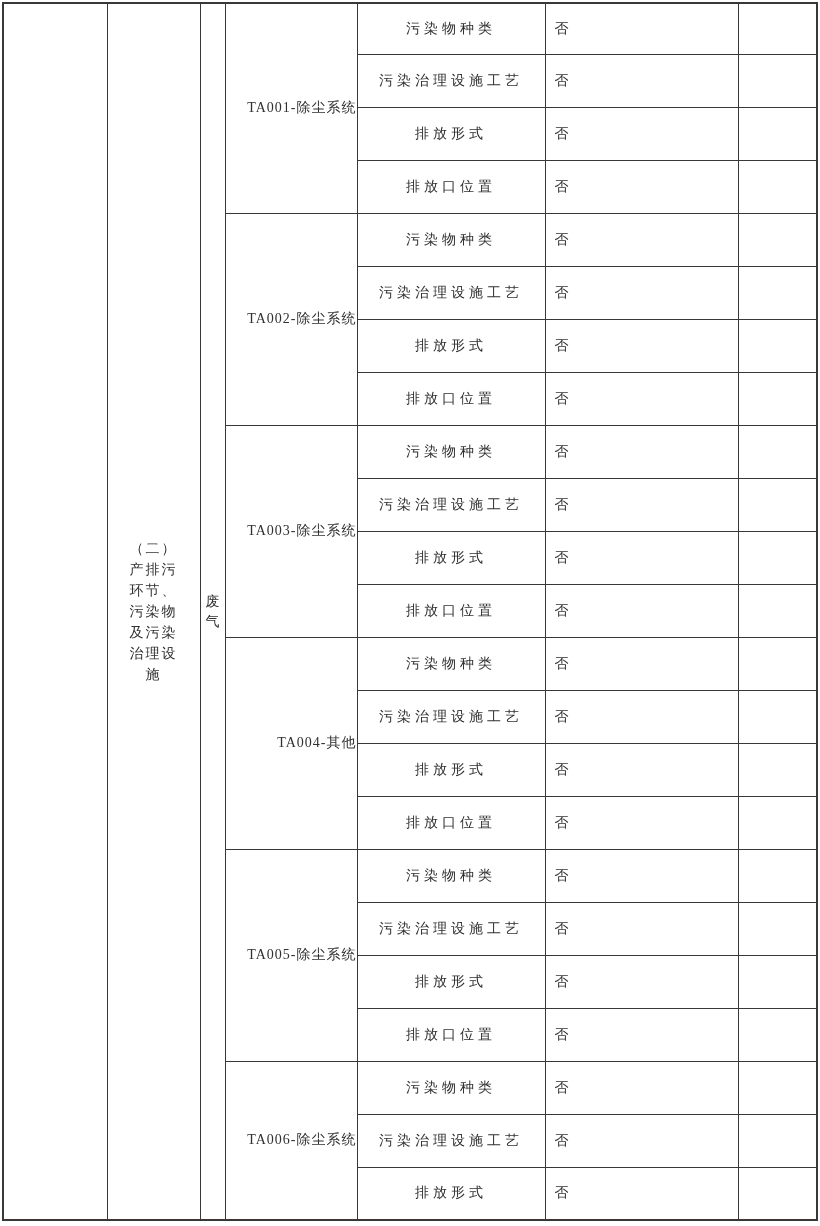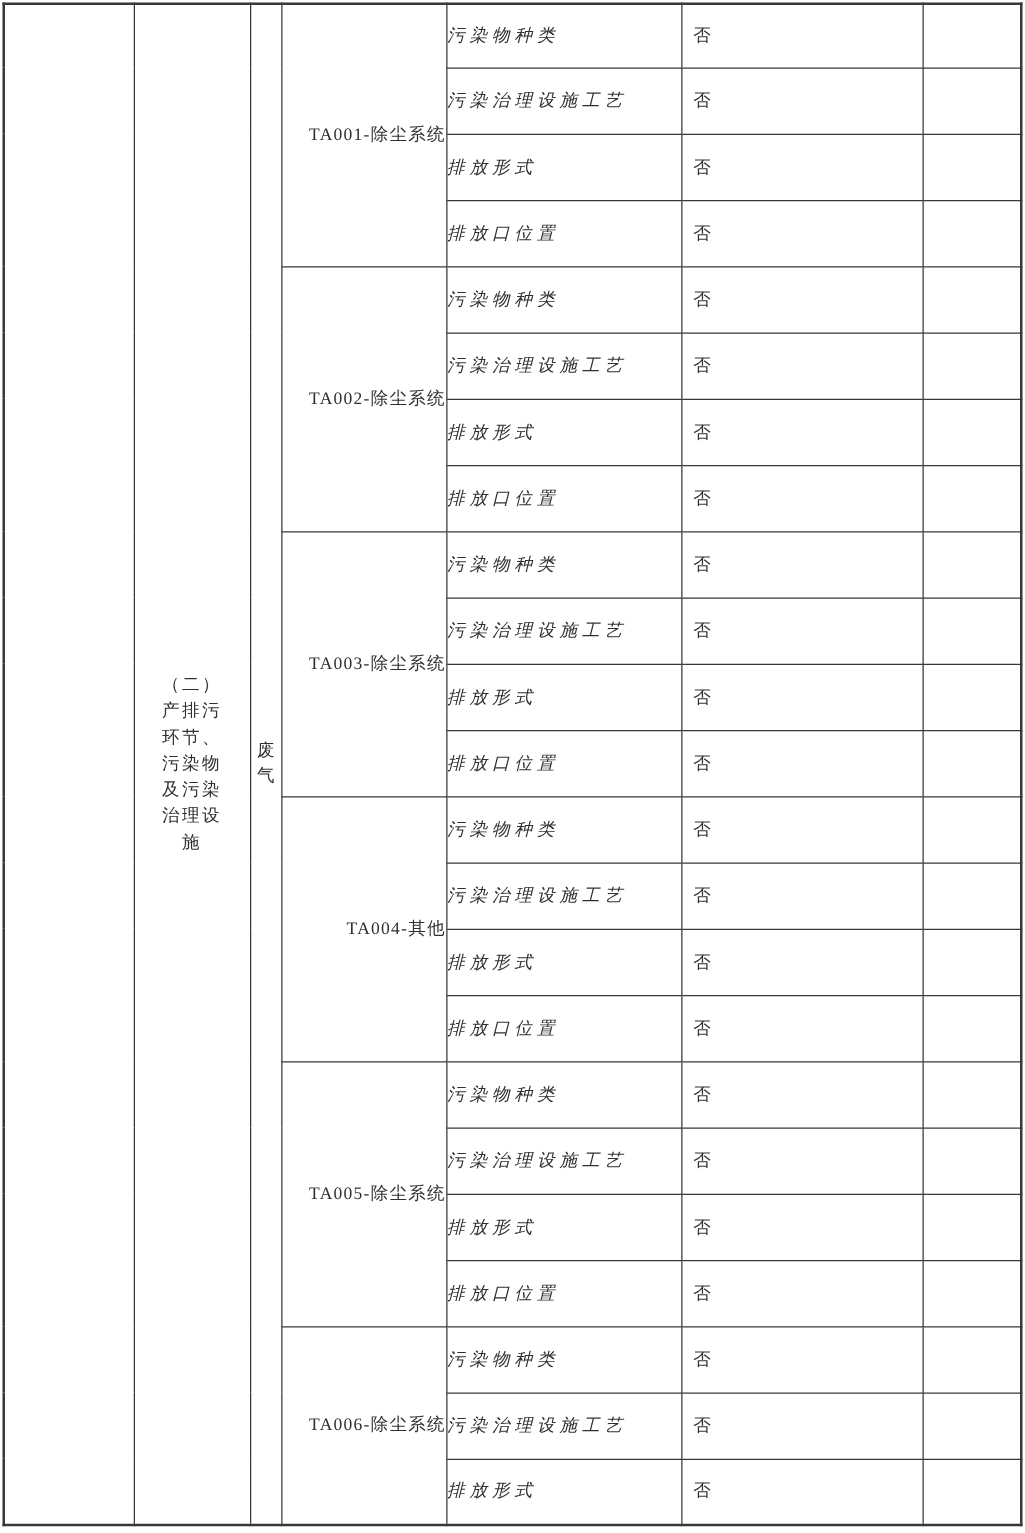--- a/index.html
+++ b/index.html
@@ -51,22 +51,22 @@
   td.c3 {
     text-align: center;
     line-height: 20px;
     letter-spacing: 0;
   }
   td.c4 {
     text-align: right;
     letter-spacing: 1px;
   }
   td.c5 {
+    text-align: center;
     letter-spacing: 4px;
-    font-style: italic;
   }
   td.c6 {
     text-align: left;
     padding-left: 9px;
   }
 </style>
 </head>
 <body>
 
 <div class="page">

